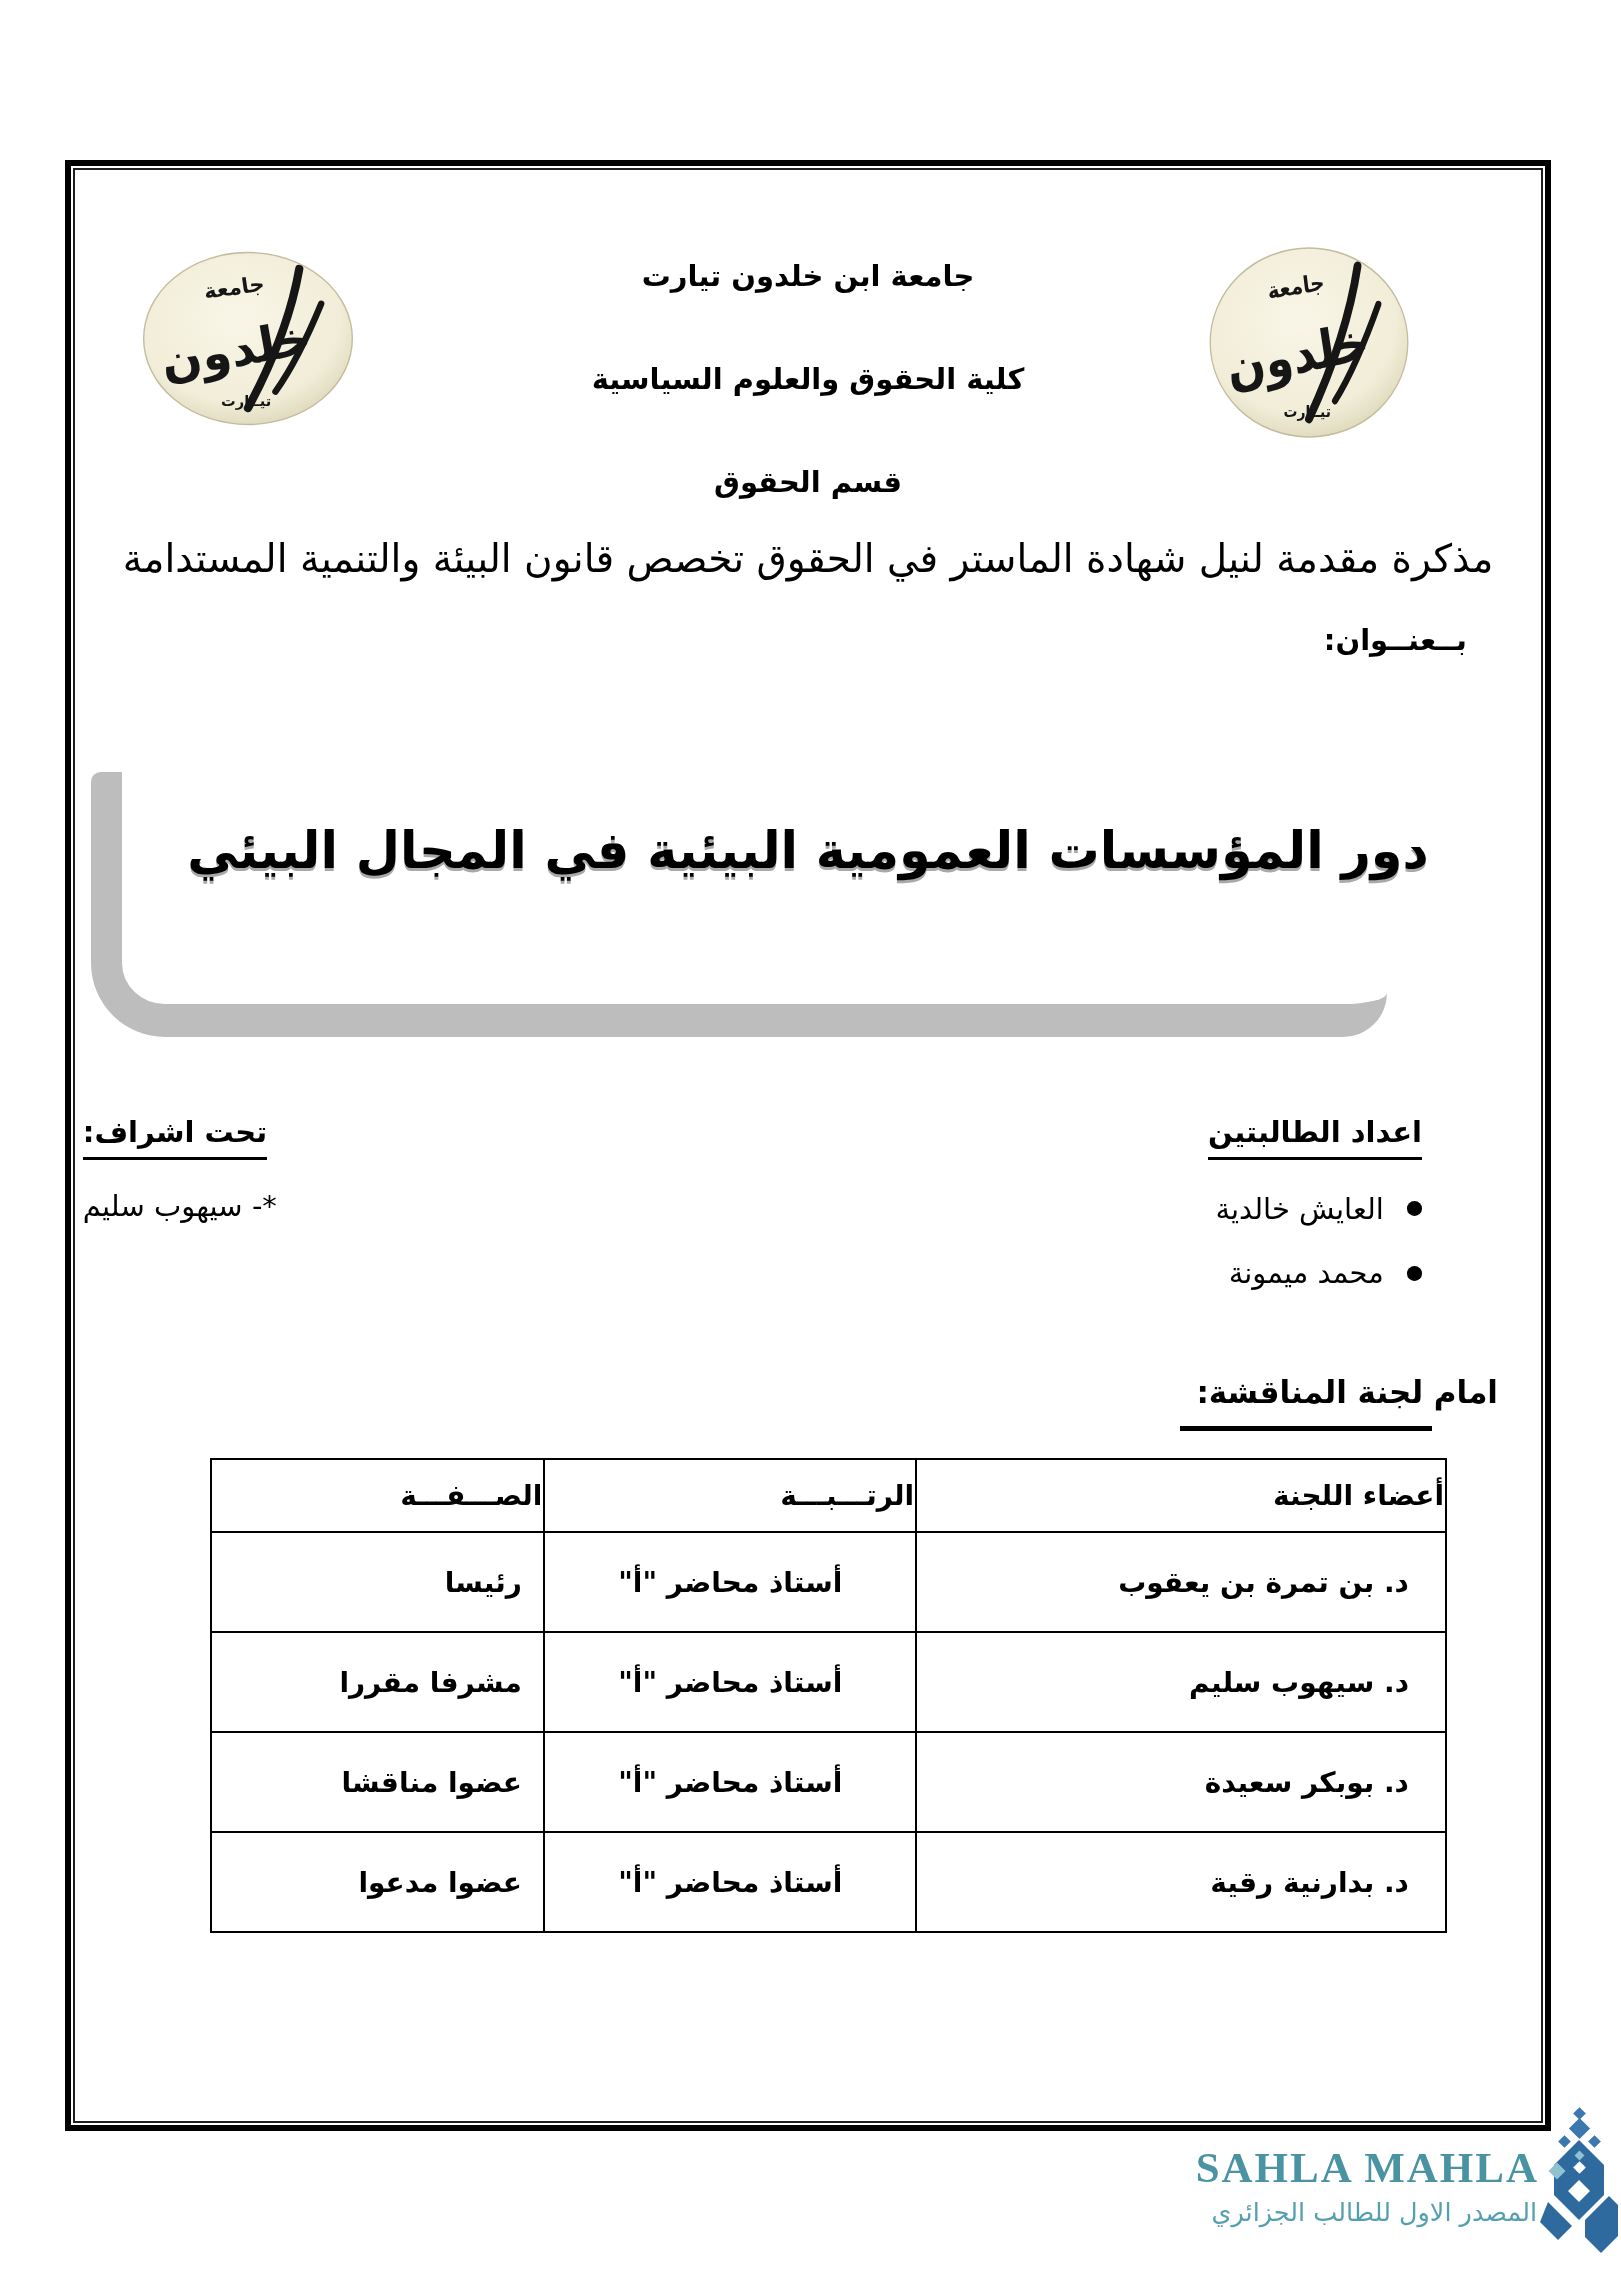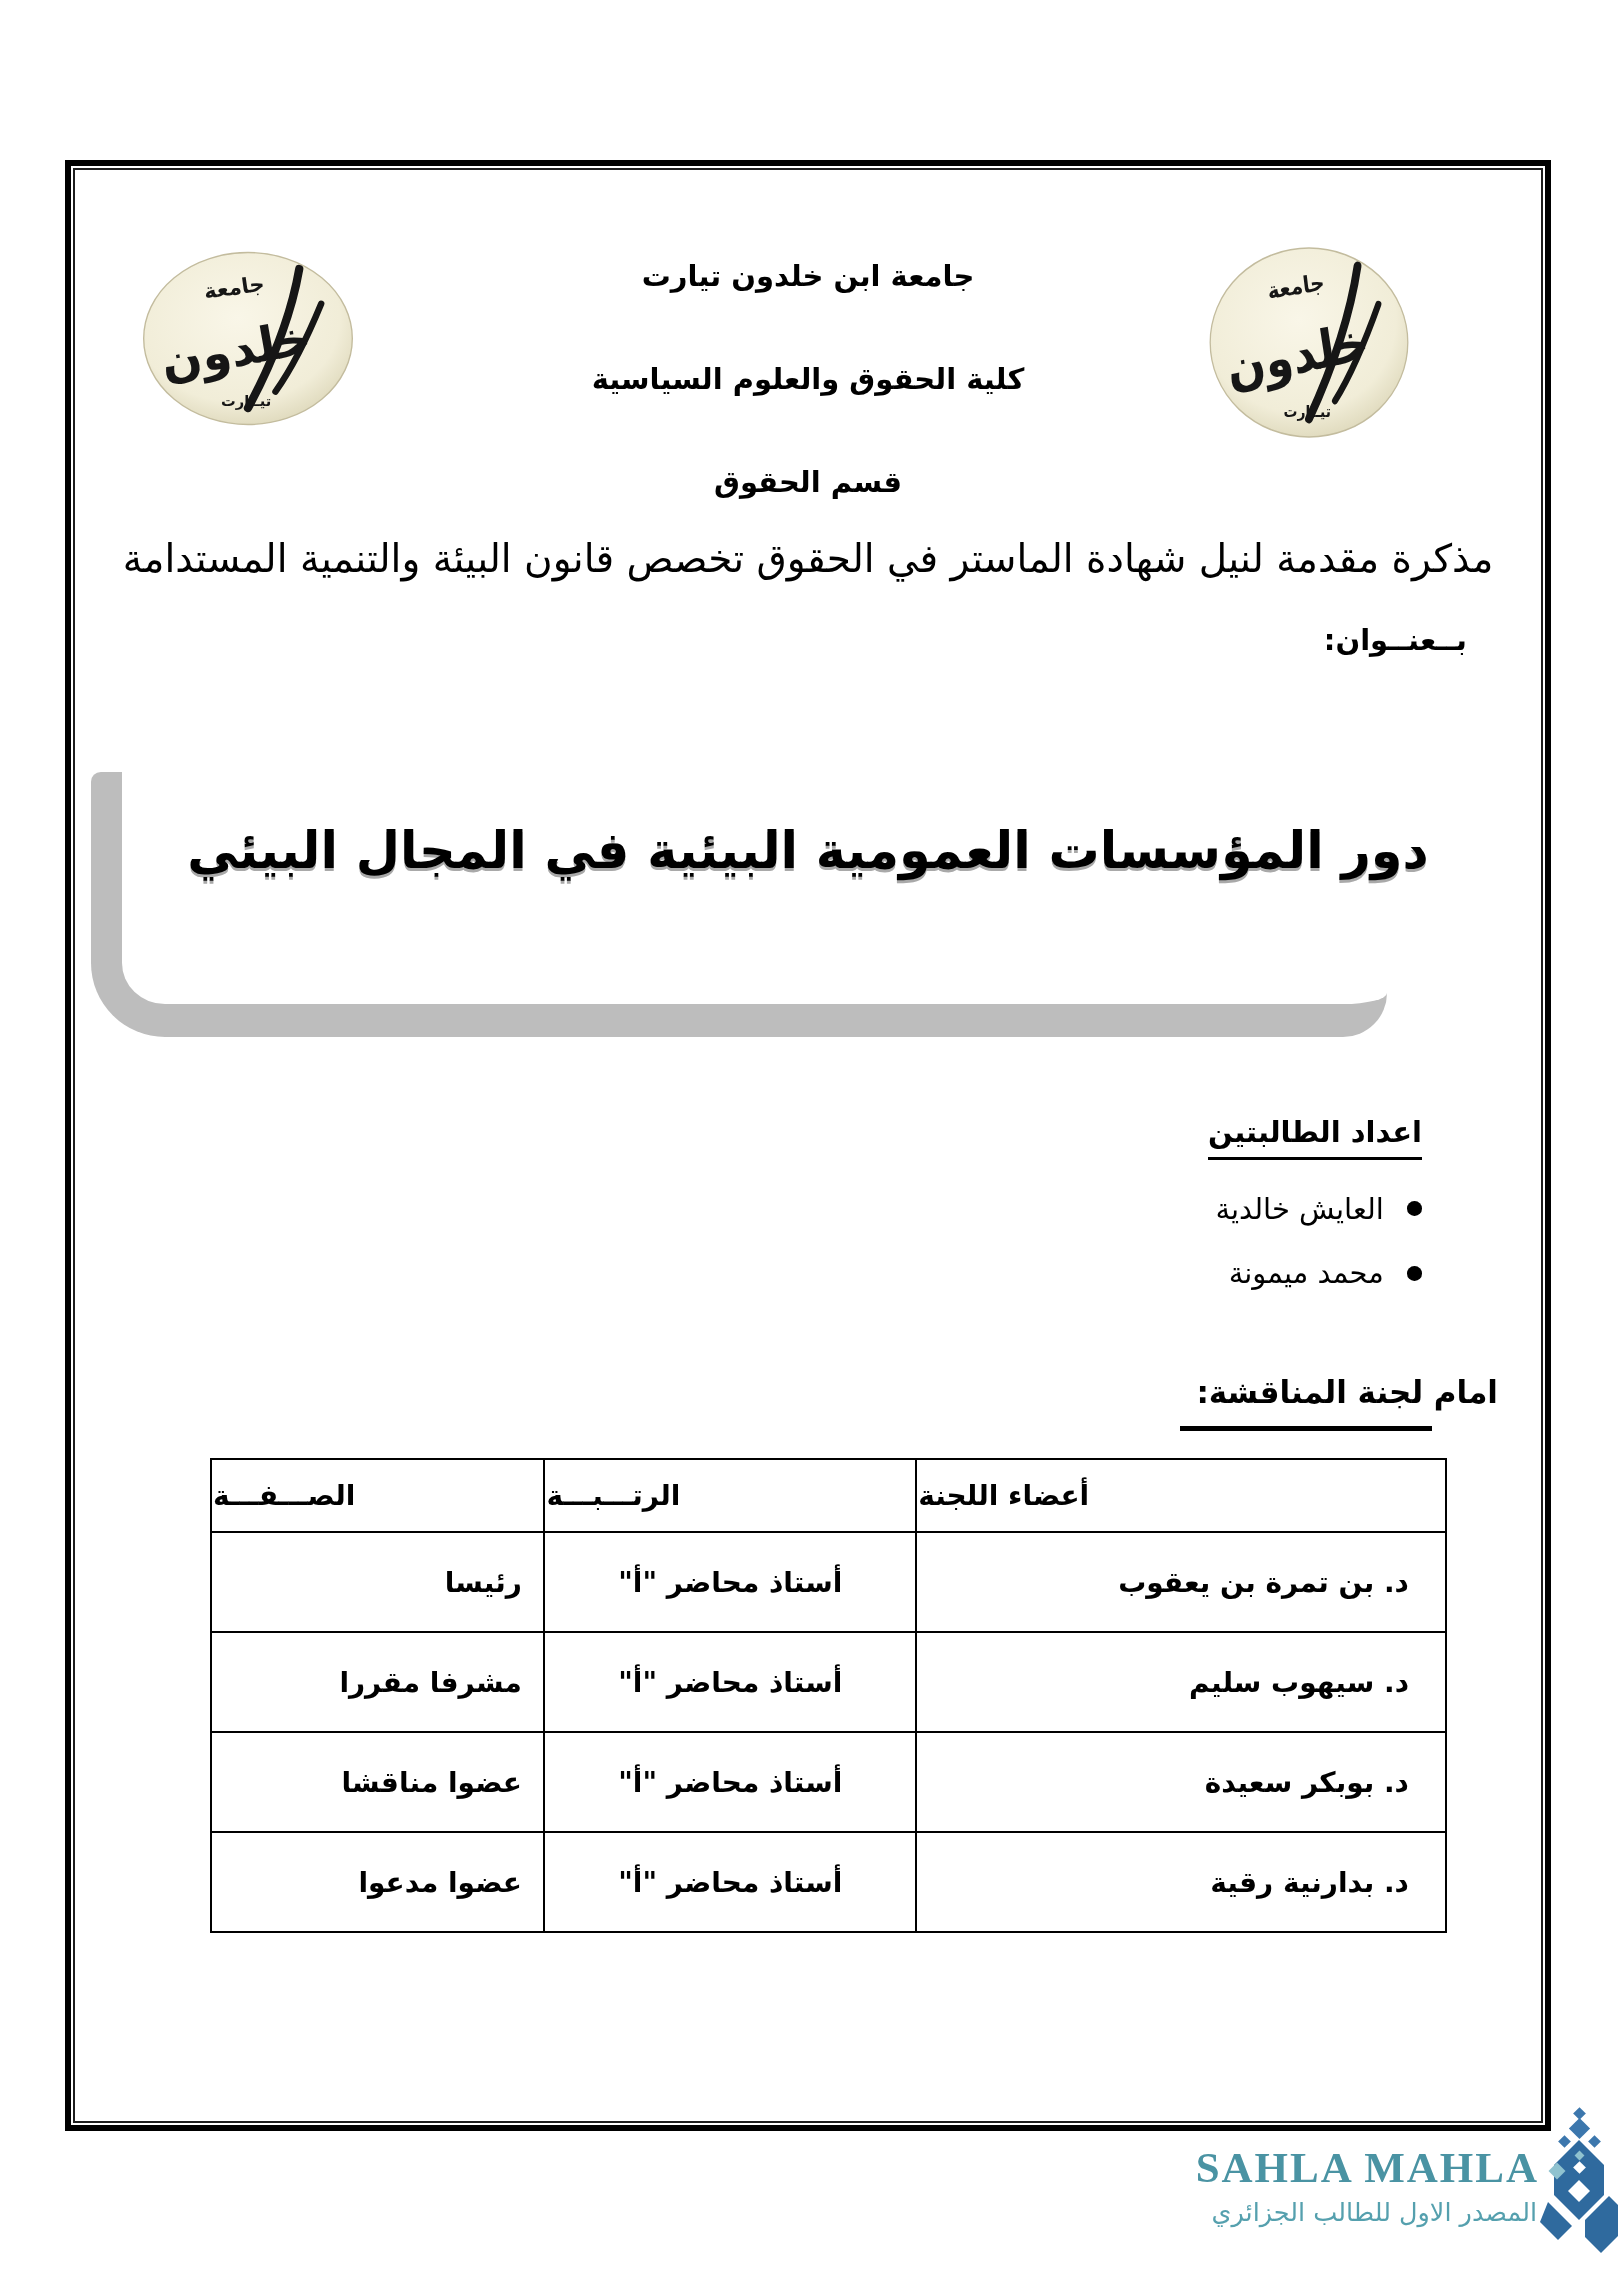--- a/index.html
+++ b/index.html
@@ -51,21 +51,21 @@
   }
   .committee-underline{position:absolute;right:113px;top:1260px;width:252px;height:4.9px;background:#000;}
   table.committee{
     position:absolute;left:139px;top:1292px;width:1237px;direction:rtl;
     border-collapse:collapse;border:2.9px solid #000;table-layout:fixed;
   }
   table.committee th,table.committee td{
     border:2px solid #000;font-size:28px;font-weight:bold;color:#000;
     white-space:nowrap;overflow:hidden;
   }
-  table.committee th{height:69px;text-align:left;}
+  table.committee th{height:69px;text-align:right;}
   table.committee td{height:96px;border-radius:13px;}
   .col-member{width:42.9%;}
   .col-rank{width:30.1%;}
   .col-role{width:27%;}
   td.member{text-align:right;padding-right:36px;}
   td.rank{text-align:center;}
   td.role{text-align:right;padding-right:21.6px;}
   .academic-year{
     position:absolute;left:0;right:0;top:1794px;text-align:center;
     font-size:30px;font-weight:bold;white-space:nowrap;direction:rtl;
@@ -143,20 +143,24 @@
         <span class="bullet"></span>
         <span>العايش خالدية</span>
       </div>
       <div class="student">
         <span class="bullet"></span>
         <span>محمد ميمونة</span>
       </div>
     </div>
   </div>
 
+  <div class="supervision">
+    <span class="sec-heading">تحت اشراف:</span>
+    <div class="supervisor">*- سيهوب سليم</div>
+  </div>
 
   <div class="committee-heading">امام لجنة المناقشة:</div>
   <div class="committee-underline"></div>
 
   <table class="committee">
     <colgroup>
       <col class="col-member">
         <col class="col-rank">
         <col class="col-role">
     </colgroup>

